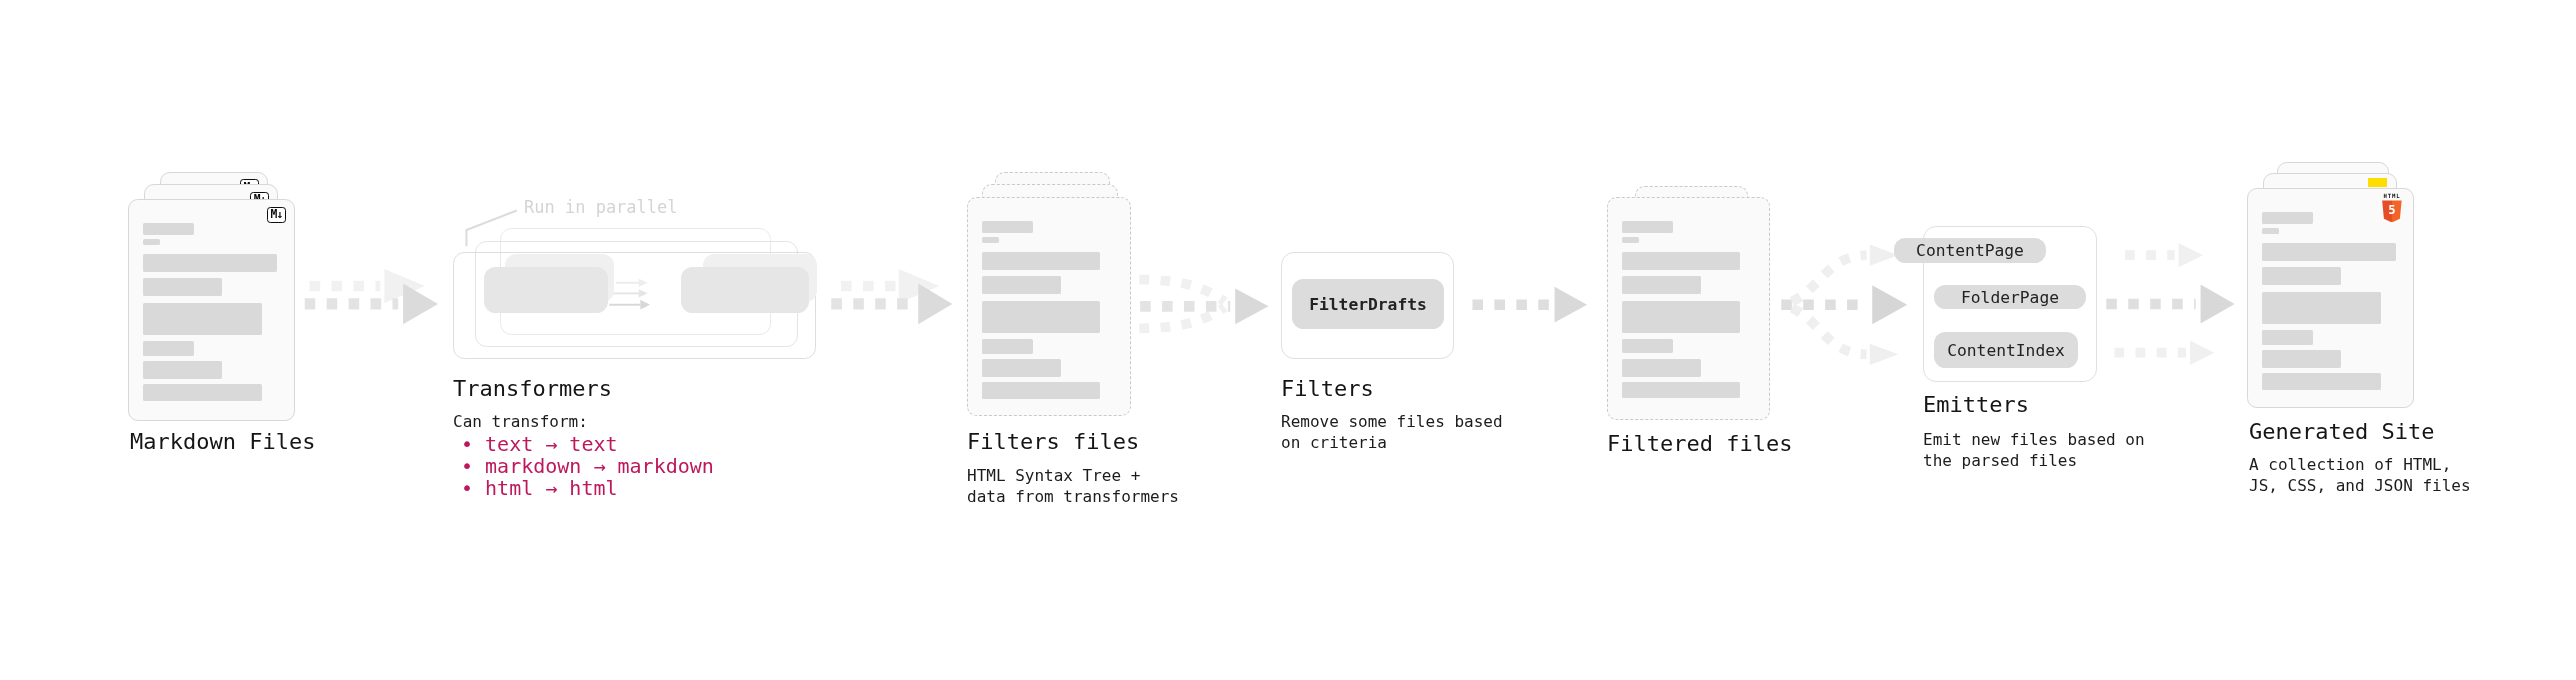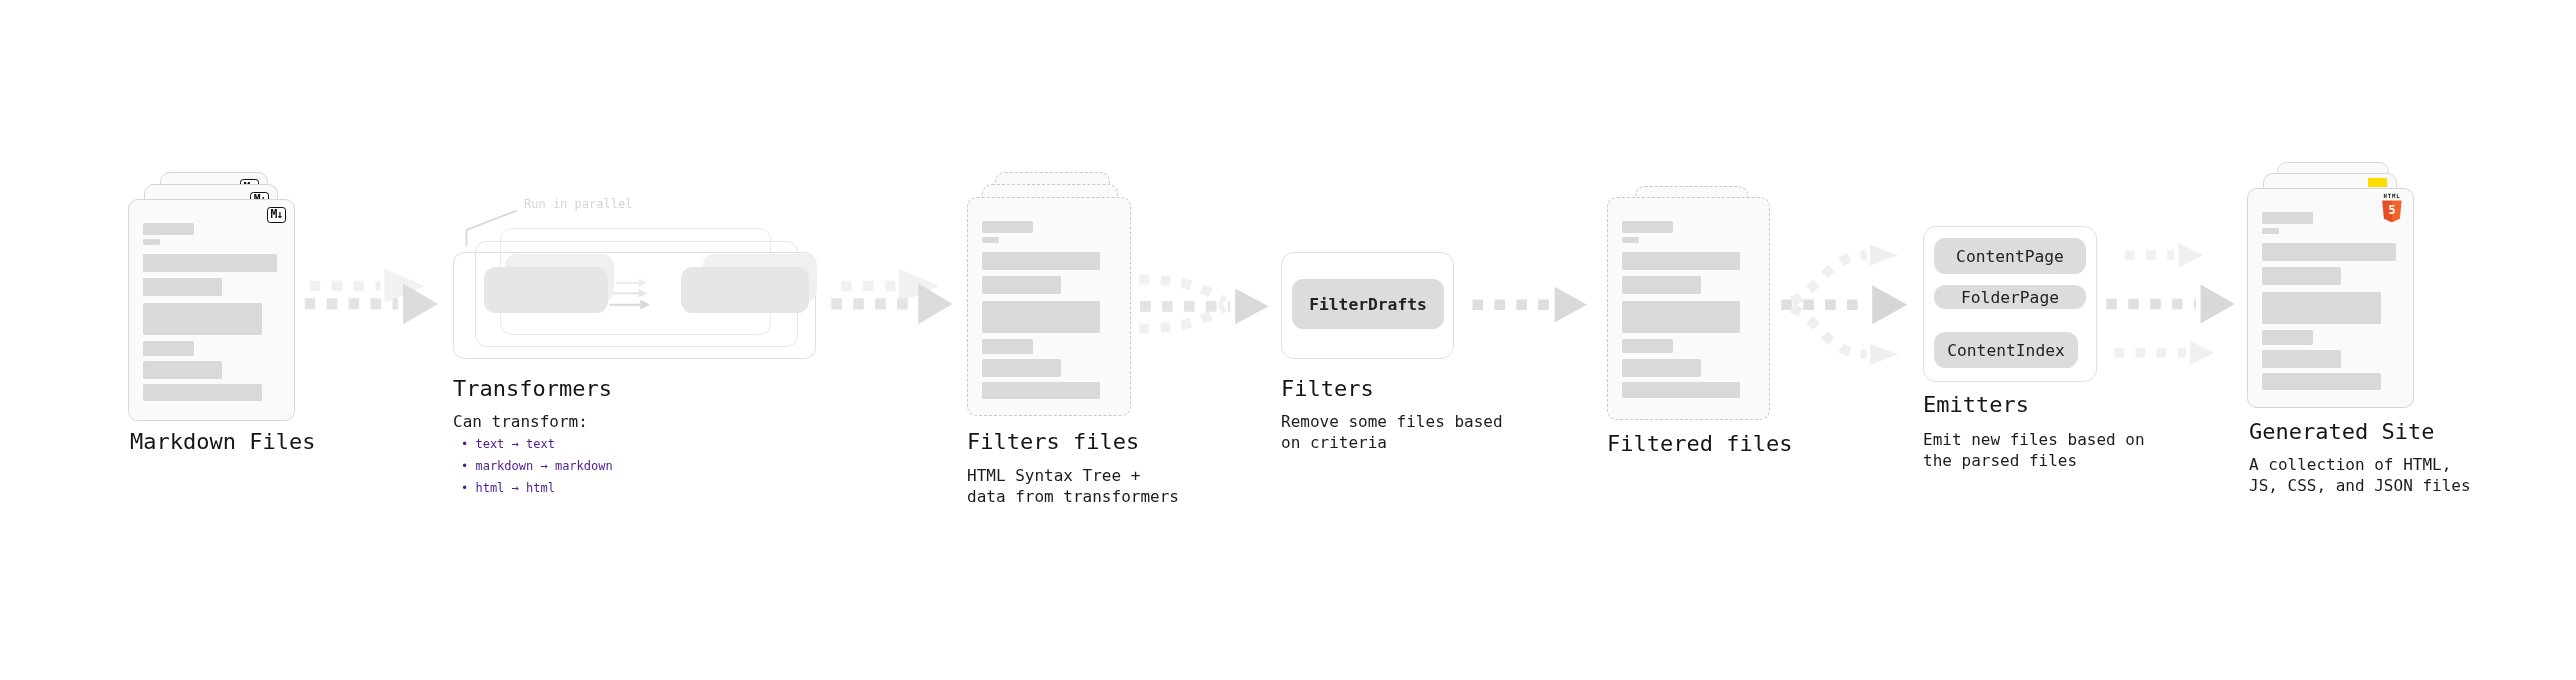--- a/index.html
+++ b/index.html
@@ -47,22 +47,22 @@
 
   
   .pill { position: absolute; background: #dcdcdc; border-radius: 11.4px; display: flex; align-items: center;
           justify-content: center; color: #222222; font-size: 16.3px; white-space: nowrap; }
   .pill.ghost1 { background: #e6e6e6; }
   .pill.ghost2 { background: #f0f0f0; }
 
   
   .stage-label { position: absolute; font-size: 22px; color: #151515; white-space: nowrap; }
   .stage-desc  { position: absolute; font-size: 16px; color: #1c1c1c; line-height: 21px; white-space: nowrap; }
-  .bullets     { position: absolute; font-size: 12px; color: #4c1d95; line-height: 22px; white-space: nowrap; }
-  .parallel-note { position: absolute; left: 524px; top: 197px; font-size: 12px; color: #d4d4d4; white-space: nowrap; }
+  .bullets     { position: absolute; font-size: 20px; color: #be185d; line-height: 22px; white-space: nowrap; }
+  .parallel-note { position: absolute; left: 524px; top: 197px; font-size: 17px; color: #d4d4d4; white-space: nowrap; }
 </style>
 </head>
 <body>
 
 <div id="canvas">
 
   <svg id="arrow-layer" width="2576" height="681" viewBox="0 0 3170 838">
     <g>
       <path d="M381 352 H468" stroke="#f1f1f1" stroke-width="13" stroke-dasharray="13 14" fill="none"></path>
       <polygon points="473,331 523,352 473,373" fill="#f1f1f1"></polygon>
@@ -194,21 +194,21 @@
         <div class="bar b5"></div>
           <div class="bar b6"></div>
           <div class="bar b7"></div>
           <div class="bar b8"></div>
       </div>
     </div>
   </div>
   <div class="stage-label" style="left:1607px;top:431px;">Filtered files</div>
 
   <div class="panel" style="left:1923px;top:226px;width:174px;height:156px;"></div>
-  <div class="pill" style="left:1934px;top:238px;width:152px;height:36px;text-align:right;">ContentPage</div>
+  <div class="pill" style="left:1894px;top:238px;width:152px;height:25px;text-align:right;">ContentPage</div>
   <div class="pill" style="left:1934px;top:285px;width:152px;height:24px;">FolderPage</div>
   <div class="pill" style="left:1934px;top:332px;width:144px;height:36px;">ContentIndex</div>
   <div class="stage-label" style="left:1923px;top:392px;">Emitters</div>
   <div class="stage-desc" style="left:1923px;top:429px;">
     <div>Emit new files based on</div>
     <div>the parsed files</div>
   </div>
 
   <div style="position:absolute;left:2247px;top:162px;width:171px;height:252px;">
     <div class="doc" style="left:30px;top:0;width:112px;height:219px;">

